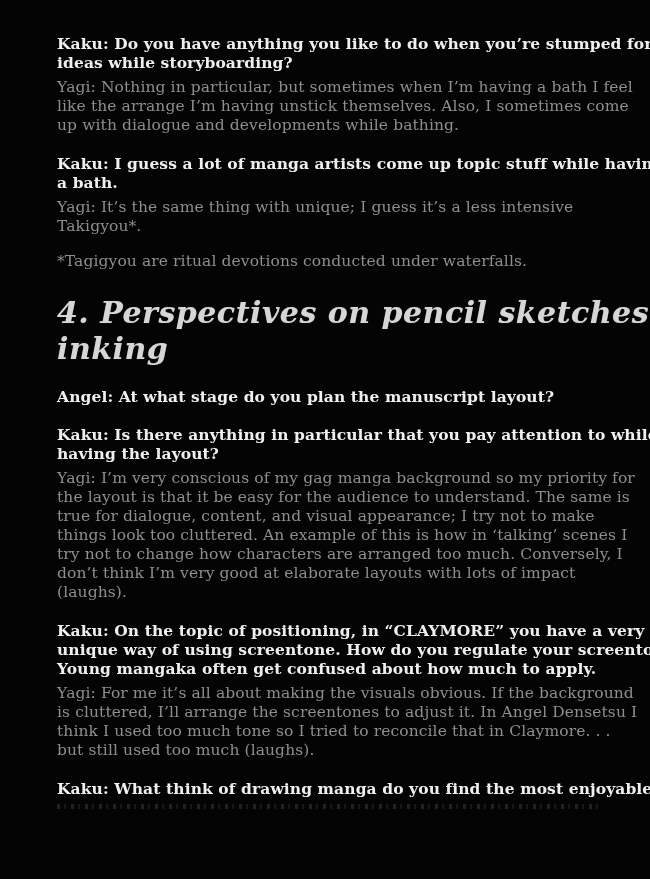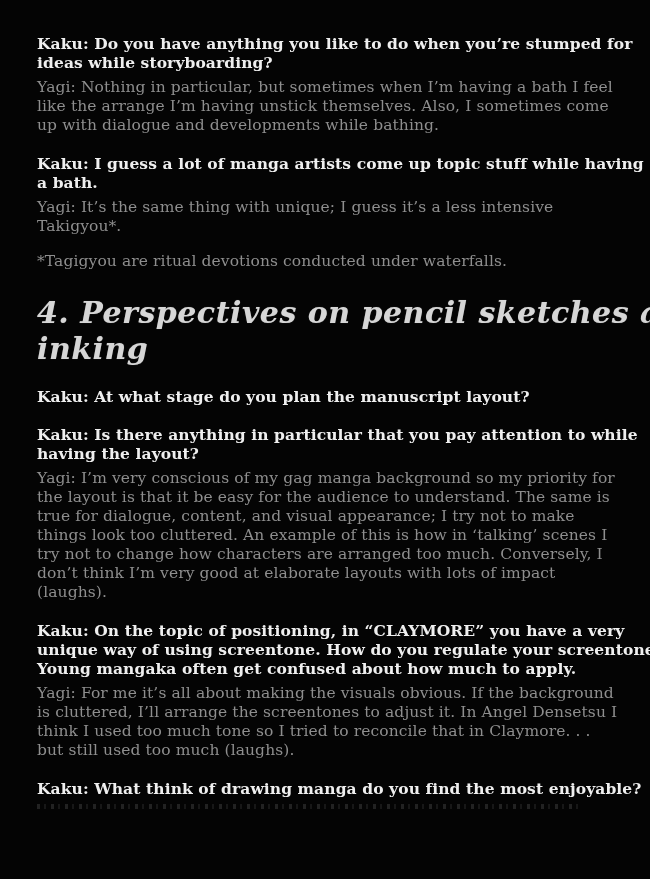--- a/index.html
+++ b/index.html
@@ -13,21 +13,21 @@
   body {
     width: 650px;
     height: 879px;
     overflow: hidden;
     background: var(--background);
     font-family: "DejaVu Serif", "Liberation Serif", serif;
   }
   .page {
     width: 650px;
     height: 879px;
-    padding: 34px 30px 0 37px;
+    padding: 34px 30px 0 57px;
     overflow: hidden;
   }
   .q, .a, .fn {
     font-size: 15.5px;
     line-height: 19px;
     white-space: pre;
     margin: 0;
     letter-spacing: 0.1px;
   }
   .q {
@@ -79,21 +79,21 @@
   <p class="q">Kaku: I guess a lot of manga artists come up topic stuff while having
 a bath.</p>
   <p class="a">Yagi: It’s the same thing with unique; I guess it’s a less intensive
 Takigyou*.</p>
 
   <p class="fn">*Tagigyou are ritual devotions conducted under waterfalls.</p>
 
   <h2 class="heading">4. Perspectives on pencil sketches and
 inking</h2>
 
-  <p class="q">Kaku: At what stage do you plan the manuscript layout?</p>
+  <p class="q">Angel: At what stage do you plan the manuscript layout?</p>
 
   <p class="q">Kaku: Is there anything in particular that you pay attention to while
 having the layout?</p>
   <p class="a">Yagi: I’m very conscious of my gag manga background so my priority for
 the layout is that it be easy for the audience to understand. The same is
 true for dialogue, content, and visual appearance; I try not to make
 things look too cluttered. An example of this is how in ‘talking’ scenes I
 try not to change how characters are arranged too much. Conversely, I
 don’t think I’m very good at elaborate layouts with lots of impact
 (laughs).</p>

